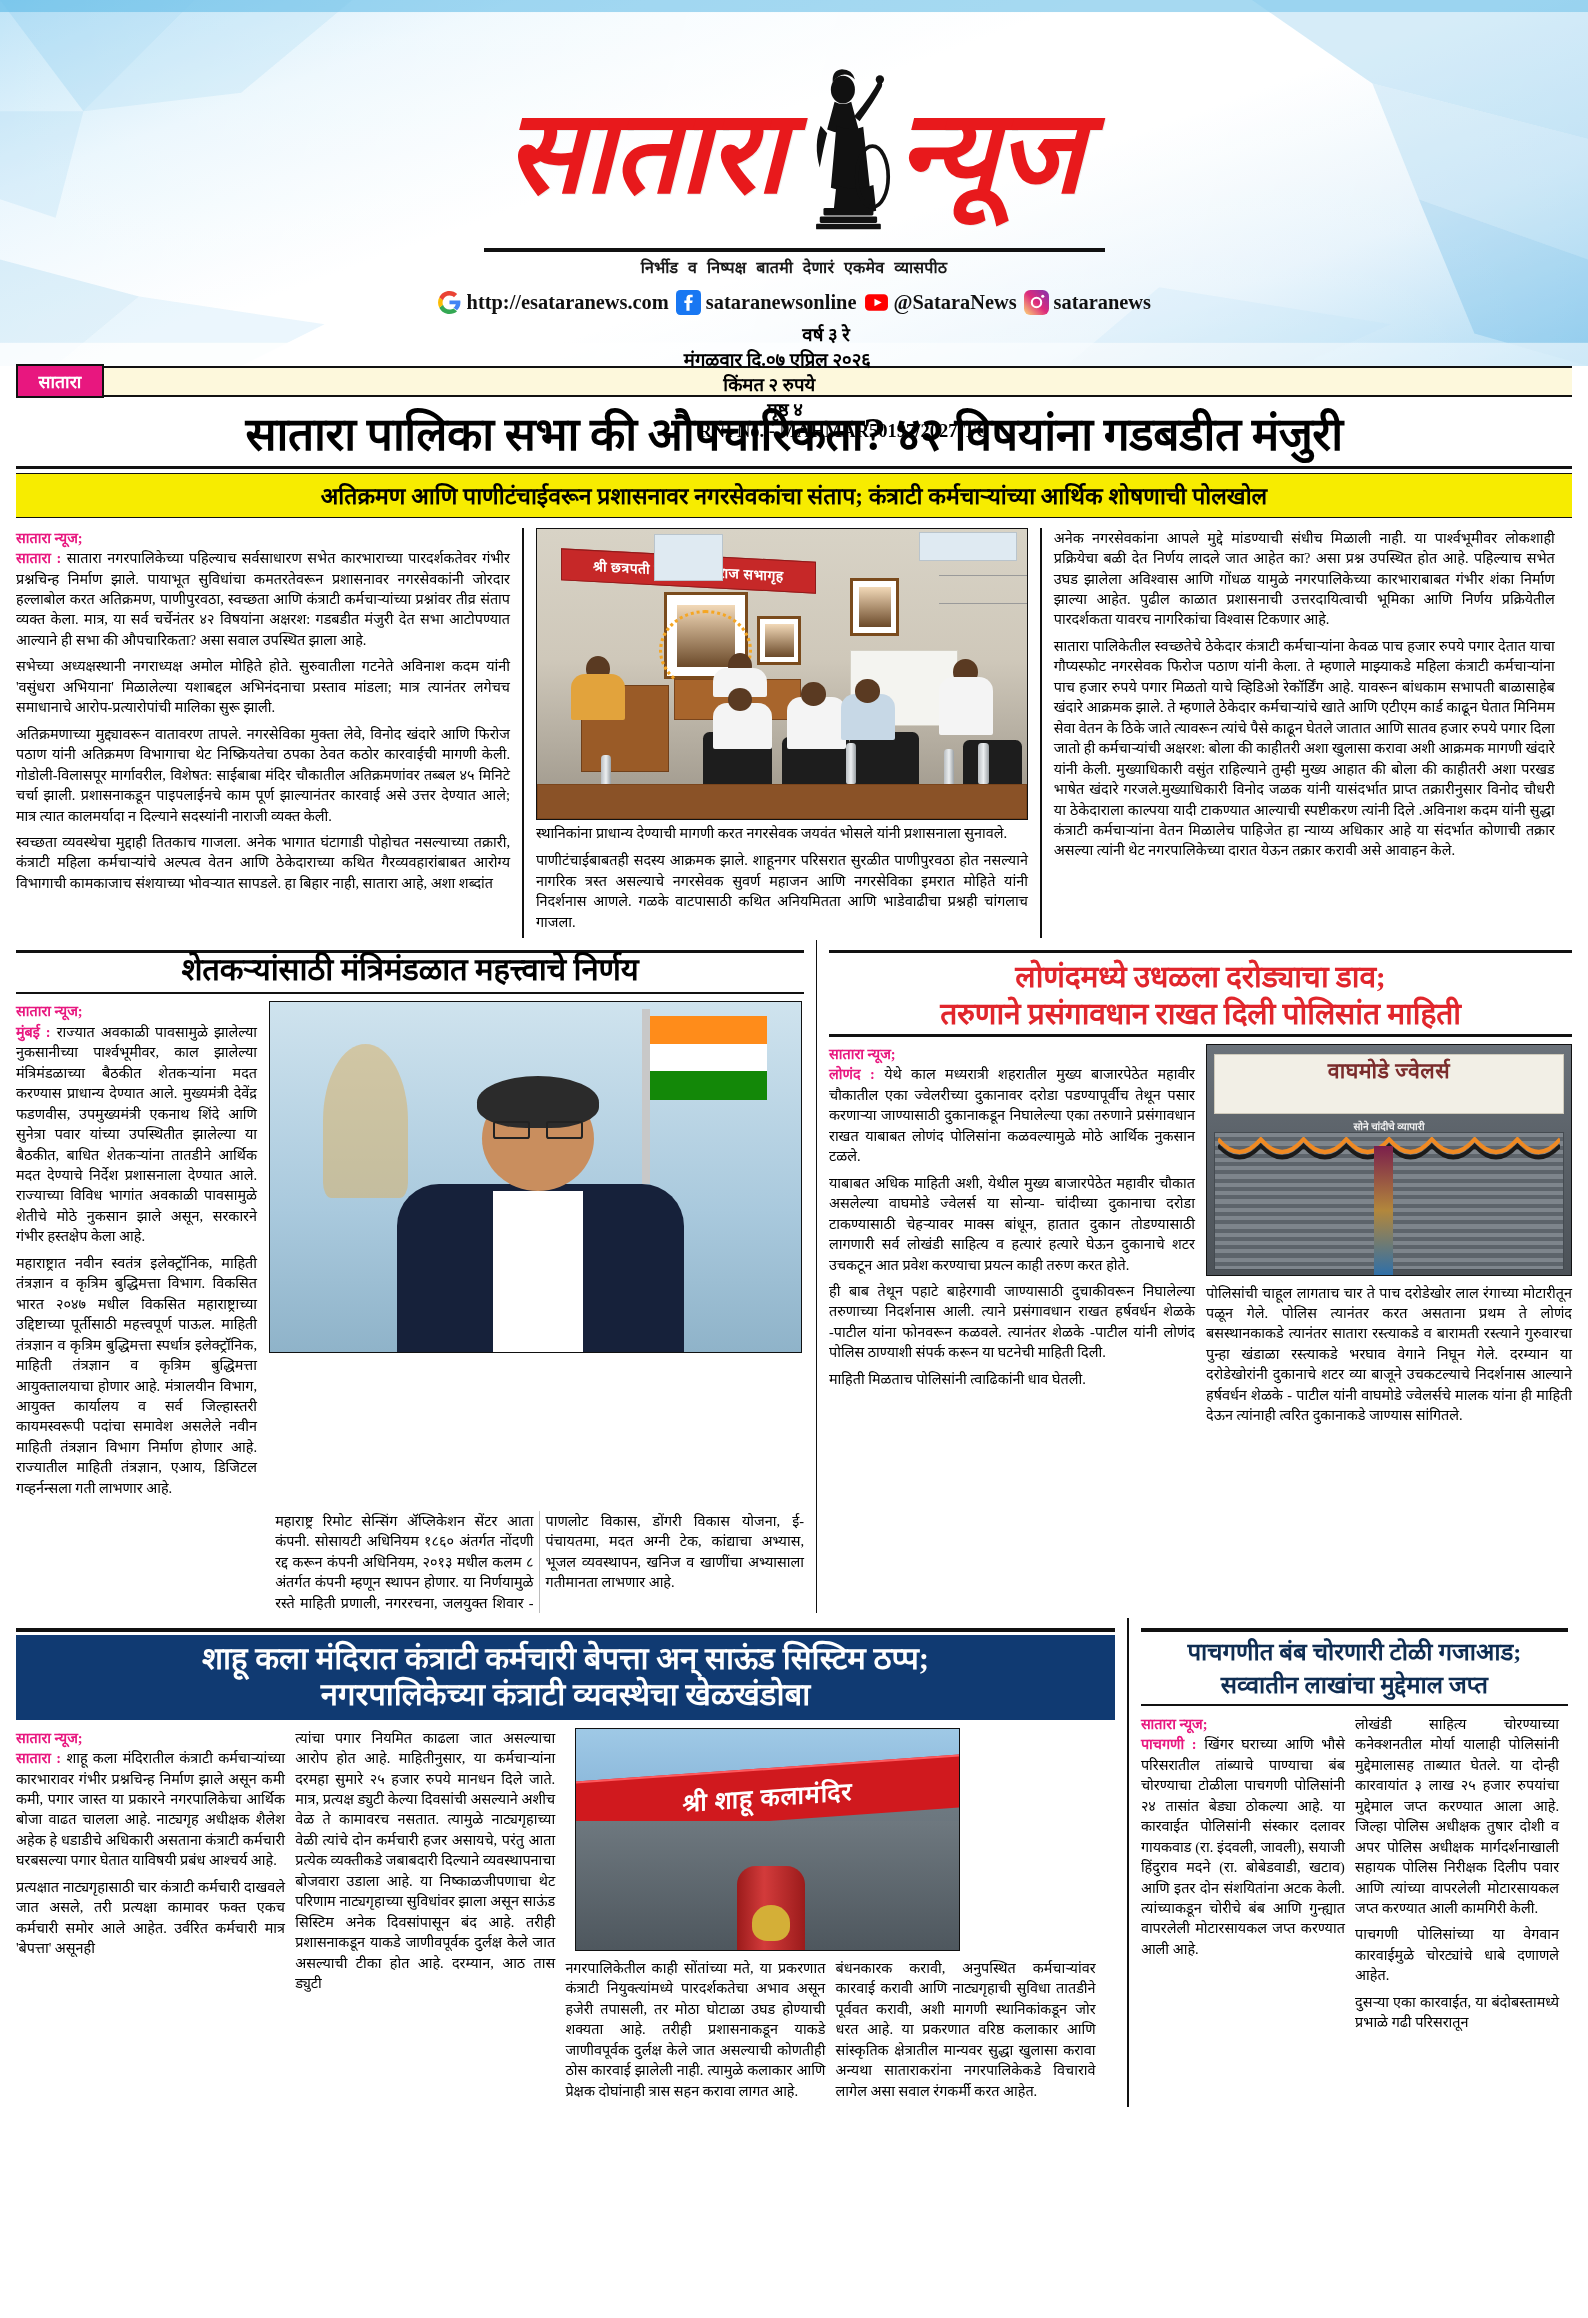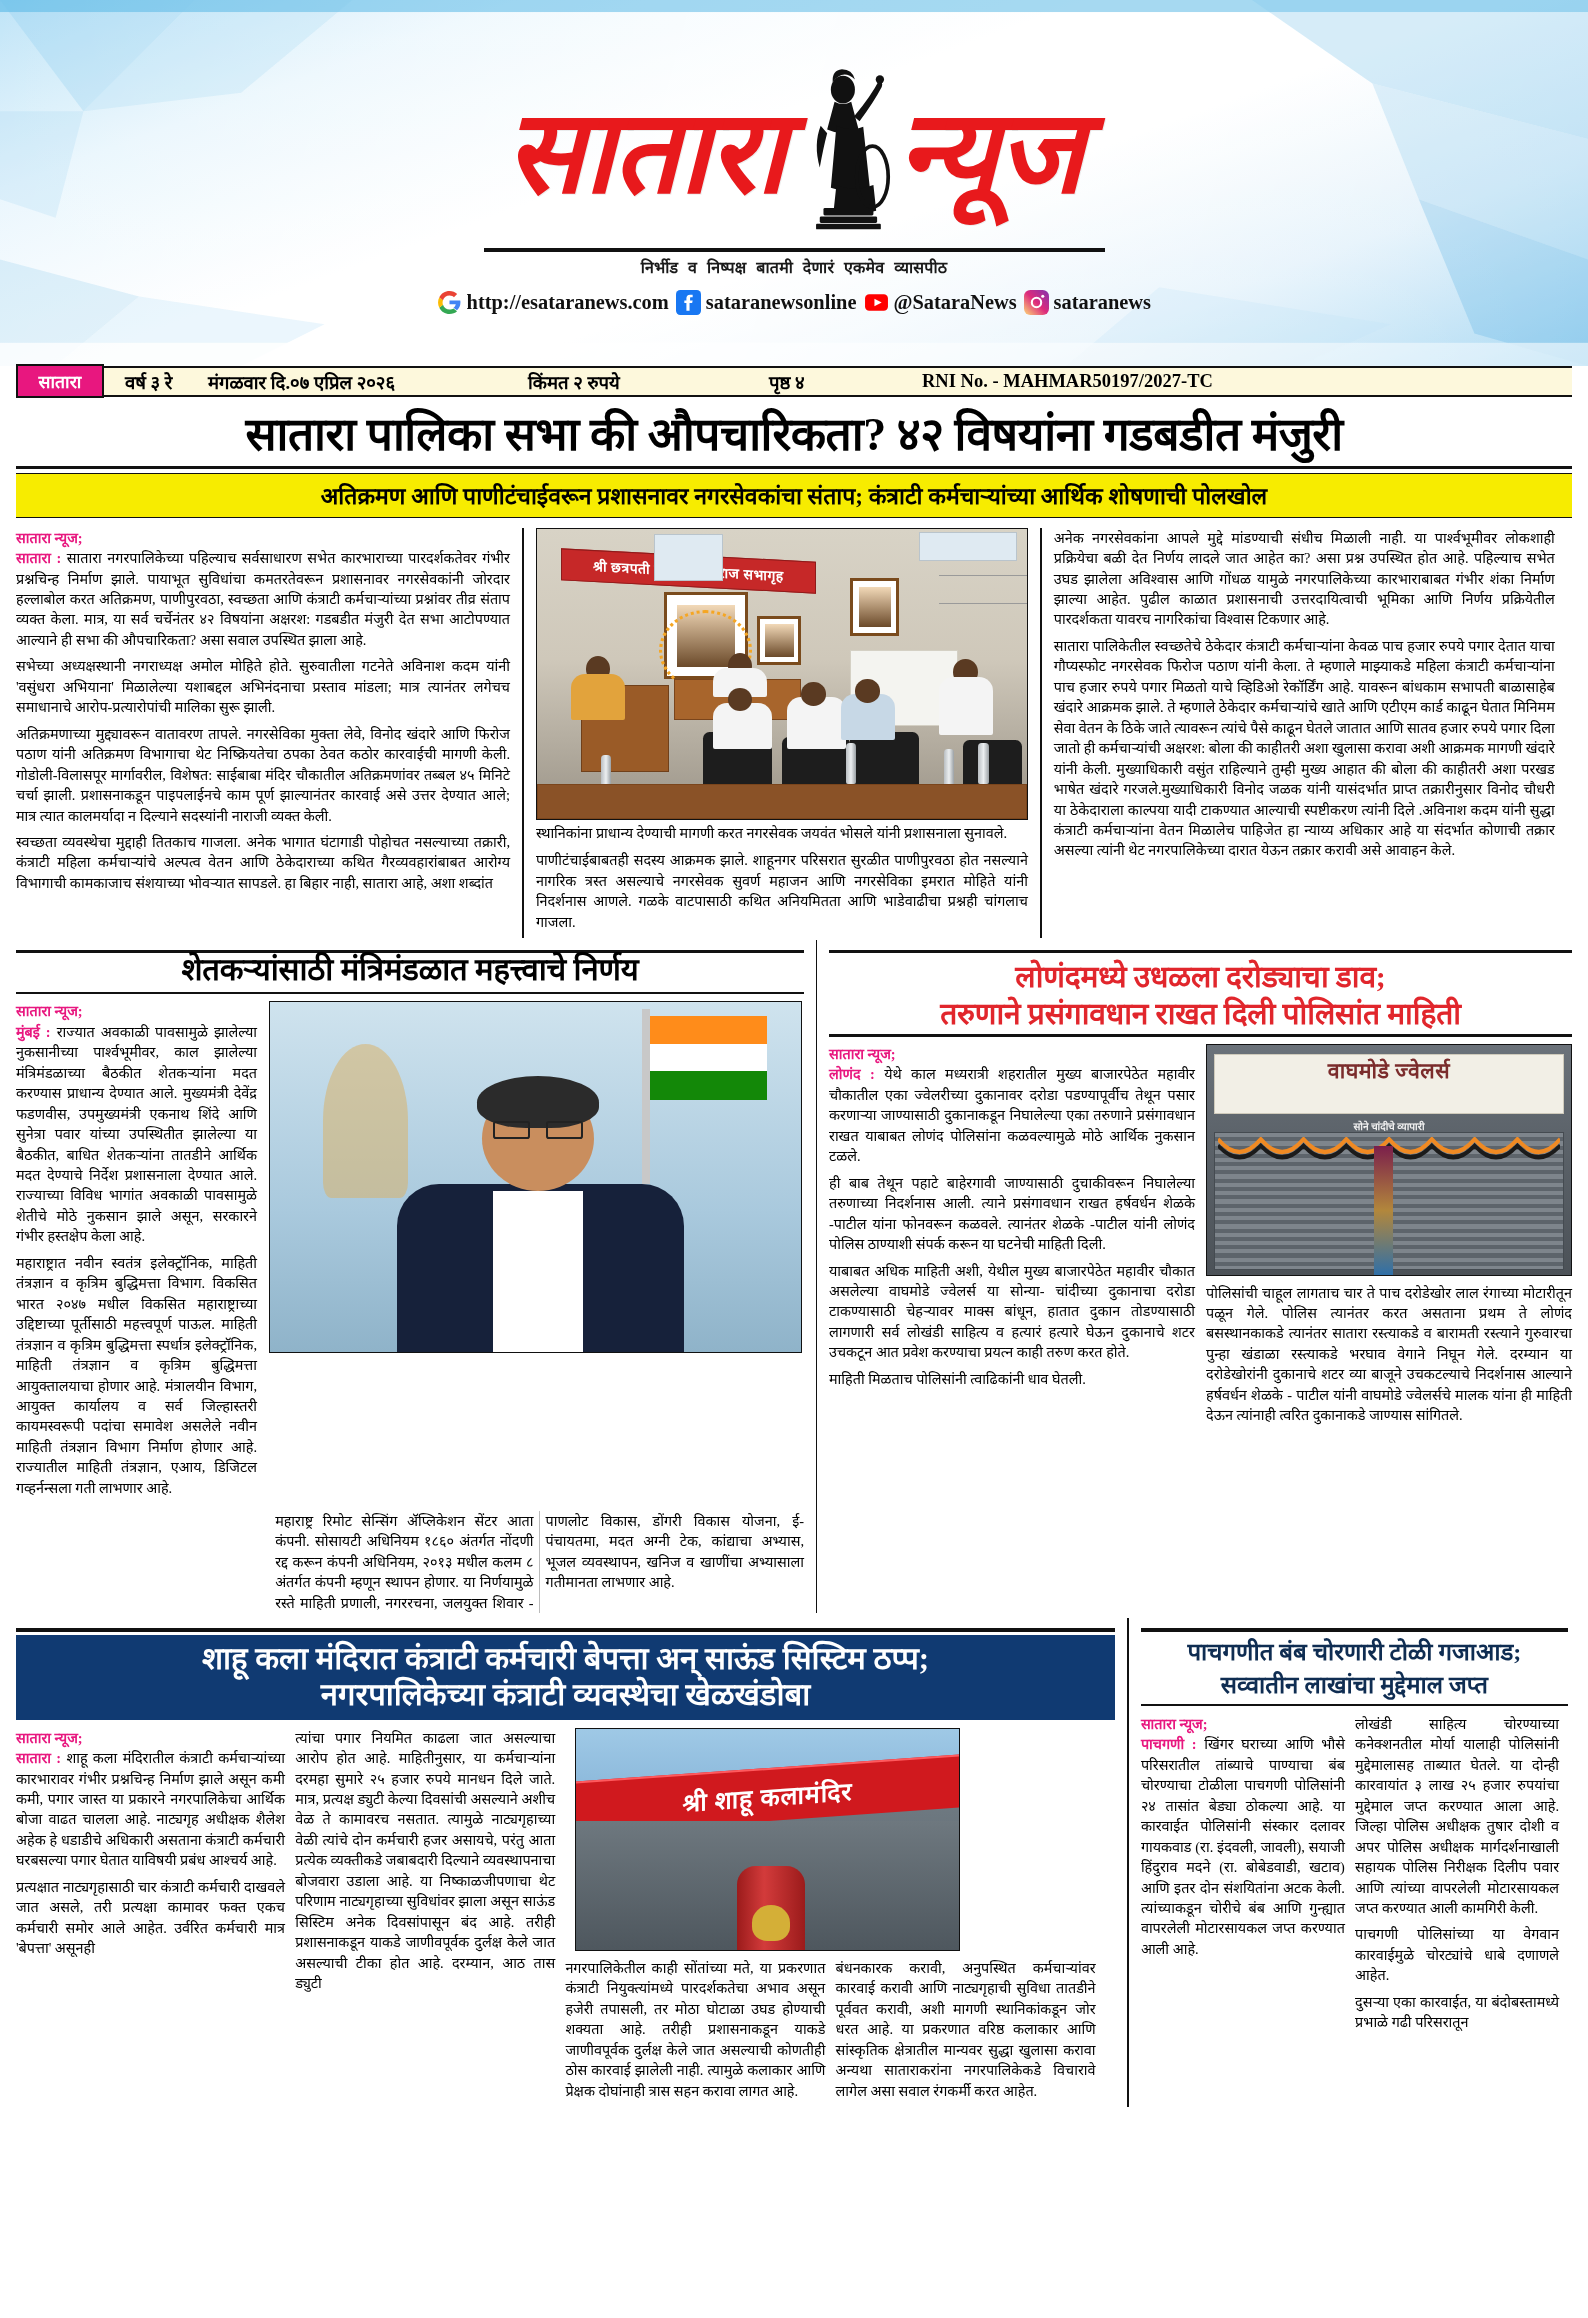--- a/index.html
+++ b/index.html
@@ -71,21 +71,21 @@
   .edition-chip {
     position:absolute; left:16px; top:-1.9px; width: 88px; height: 34px;
     background:#e8177f; border:2.3px solid #111;
     display:flex; align-items:center; justify-content:center;
     color:#fff; font-weight:700; font-size:17.6px; z-index:3;
     font-family:"Liberation Serif", serif;
   }
   .infobar .fields {
     display:flex; align-items:center; width:100%;
     padding-left: 109px; padding-right: 9.3px; gap: 0;
-    font-size: 18.5px; font-weight:700; font-family:"Liberation Serif", serif;
+    font-size: 18.5px; font-weight:700; font-family:"Liberation Serif", serif;flex-direction:column;
   }
   .f-year  { width: 83px; }
   .f-date  { width: 320px; }
   .f-price { width: 241px; }
   .f-pages { width: 153px; }
   .f-rni   { flex: 1; }
 
   
   .headline-main {
     margin: 10.2px 16px 0 16px;
@@ -430,22 +430,22 @@
       <div class="sec-h-red">लोणंदमध्ये उधळला दरोड्याचा डाव;</div>
       <div class="sec-h-red" style="padding-top:0">तरुणाने प्रसंगावधान राखत दिली पोलिसांत माहिती</div>
       <div class="colrule"></div>
 
       <div style="display:flex;gap:11px;margin-top:7.4px">
         <div style="width:366px">
           <div class="body-text">
             <p><span class="byline">सातारा न्यूज;</span><br>
                <span class="byline">लोणंद :</span>
                <span>येथे काल मध्यरात्री शहरातील मुख्य बाजारपेठेत महावीर चौकातील एका ज्वेलरीच्या दुकानावर दरोडा पडण्यापूर्वीच तेथून पसार करणाऱ्या जाण्यासाठी दुकानाकडून निघालेल्या एका तरुणाने प्रसंगावधान राखत याबाबत लोणंद पोलिसांना कळवल्यामुळे मोठे आर्थिक नुकसान टळले.</span></p>
+            <p>याबाबत अधिक माहिती अशी, येथील मुख्य बाजारपेठेत महावीर चौकात असलेल्या वाघमोडे ज्वेलर्स या सोन्या- चांदीच्या दुकानाचा दरोडा टाकण्यासाठी चेहऱ्यावर माक्स बांधून, हातात दुकान तोडण्यासाठी लागणारी सर्व लोखंडी साहित्य व हत्यारं हत्यारे घेऊन दुकानाचे शटर उचकटून आत प्रवेश करण्याचा प्रयत्न काही तरुण करत होते.</p>
             <p>ही बाब तेथून पहाटे बाहेरगावी जाण्यासाठी दुचाकीवरून निघालेल्या तरुणाच्या निदर्शनास आली. त्याने प्रसंगावधान राखत हर्षवर्धन शेळके -पाटील यांना फोनवरून कळवले. त्यानंतर शेळके -पाटील यांनी लोणंद पोलिस ठाण्याशी संपर्क करून या घटनेची माहिती दिली.</p>
-            <p>याबाबत अधिक माहिती अशी, येथील मुख्य बाजारपेठेत महावीर चौकात असलेल्या वाघमोडे ज्वेलर्स या सोन्या- चांदीच्या दुकानाचा दरोडा टाकण्यासाठी चेहऱ्यावर माक्स बांधून, हातात दुकान तोडण्यासाठी लागणारी सर्व लोखंडी साहित्य व हत्यारं हत्यारे घेऊन दुकानाचे शटर उचकटून आत प्रवेश करण्याचा प्रयत्न काही तरुण करत होते.</p>
             <p>माहिती मिळताच पोलिसांनी त्वाढिकांनी धाव घेतली.</p>
           </div>
         </div>
 
         <div style="width:366px">
           <div class="photo ph-jewel" style="width:100%;height:232px">
             <div class="jw-board">
               <span class="jw-board-text">वाघमोडे ज्वेलर्स</span>
             </div>
             <div class="jw-sub">सोने चांदीचे व्यापारी</div>

